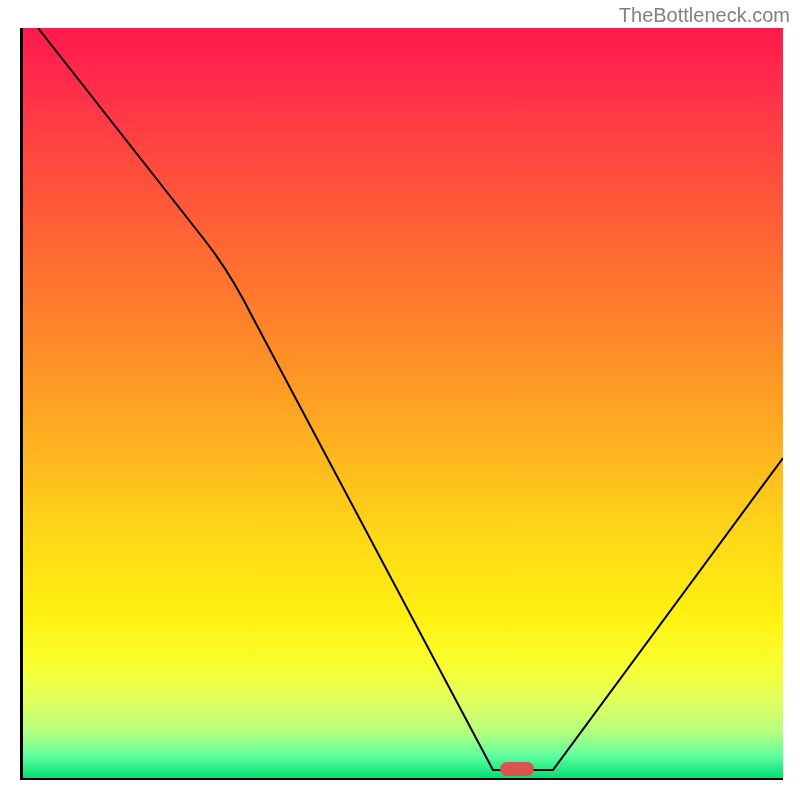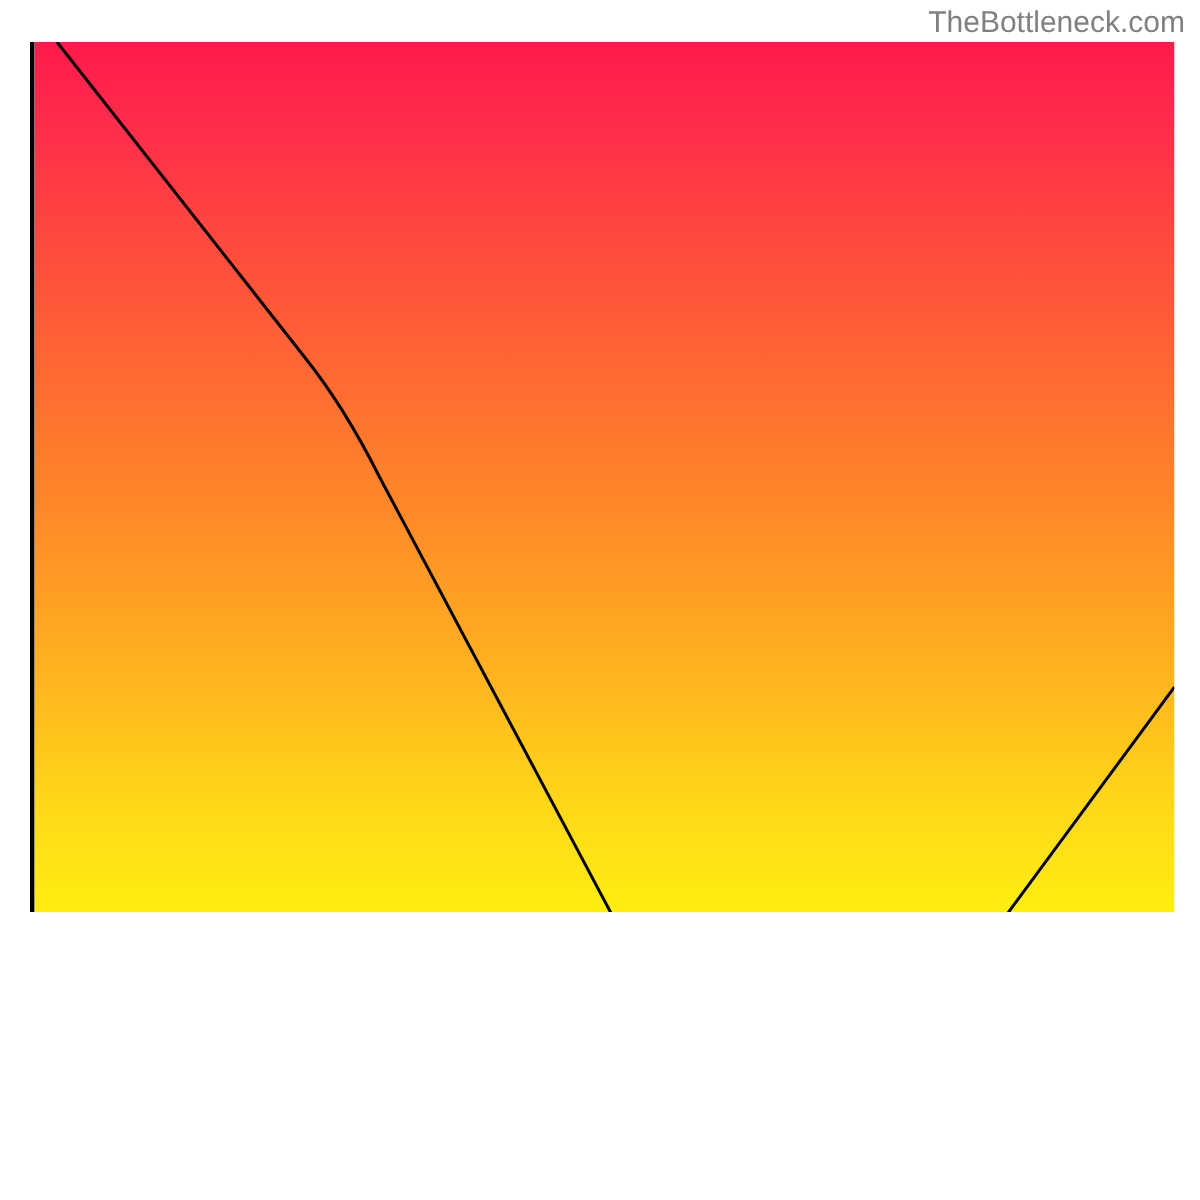--- a/index.html
+++ b/index.html
@@ -3,21 +3,21 @@
 <meta charset="utf-8">
 <style>
   body {
     margin: 0;
     padding: 0;
     background: #ffffff;
     font-family: Arial, sans-serif;
   }
   .container {
     width: 800px;
-    height: 608px;
+    height: 780px;
     position: relative;
   }
   .attribution {
     position: absolute;
     top: 4px;
     right: 10px;
     font-size: 20px;
     color: #808080;
     font-weight: normal;
     z-index: 10;

